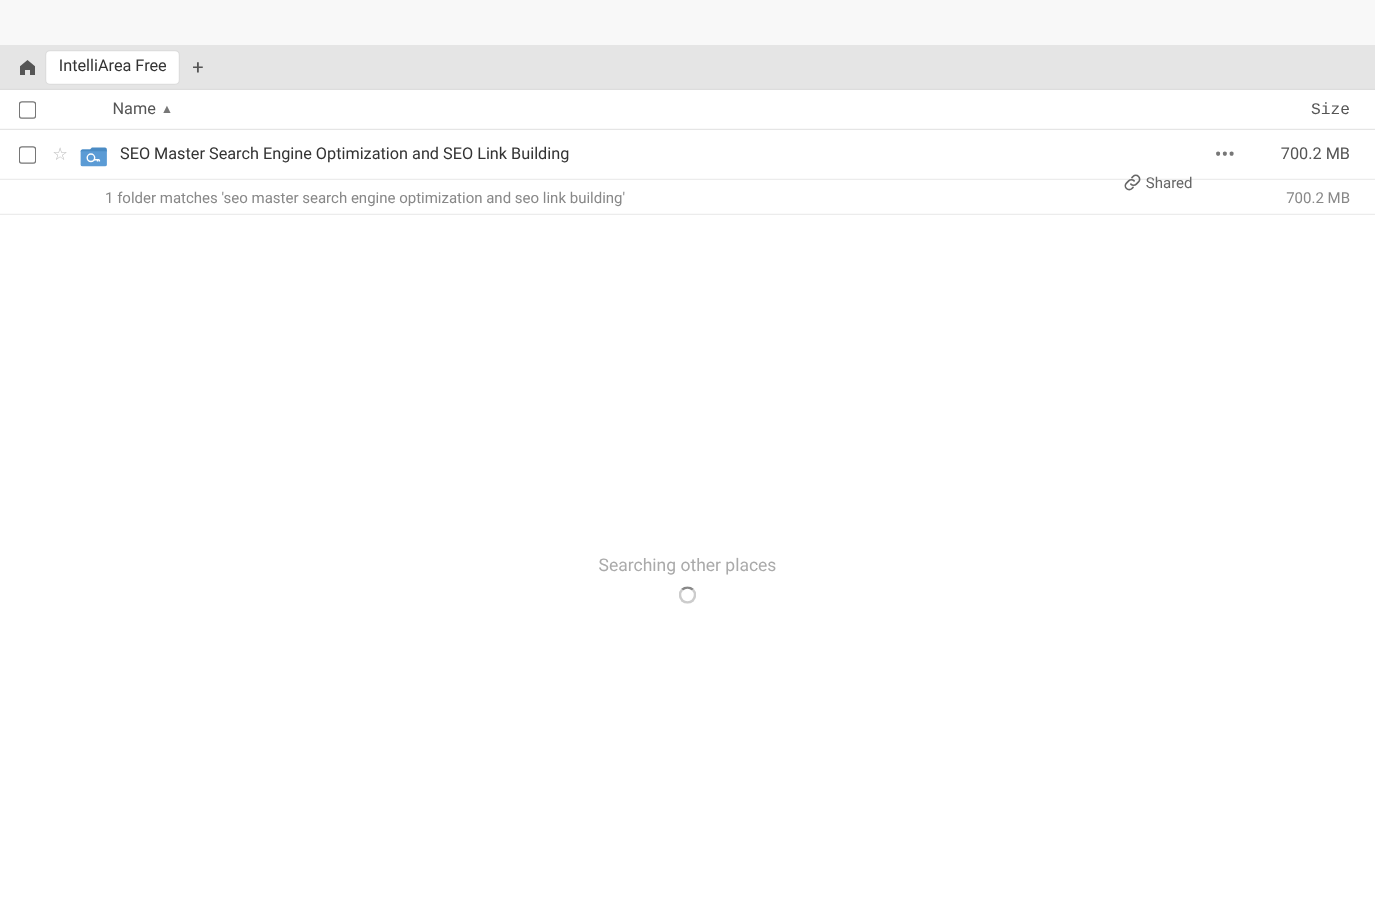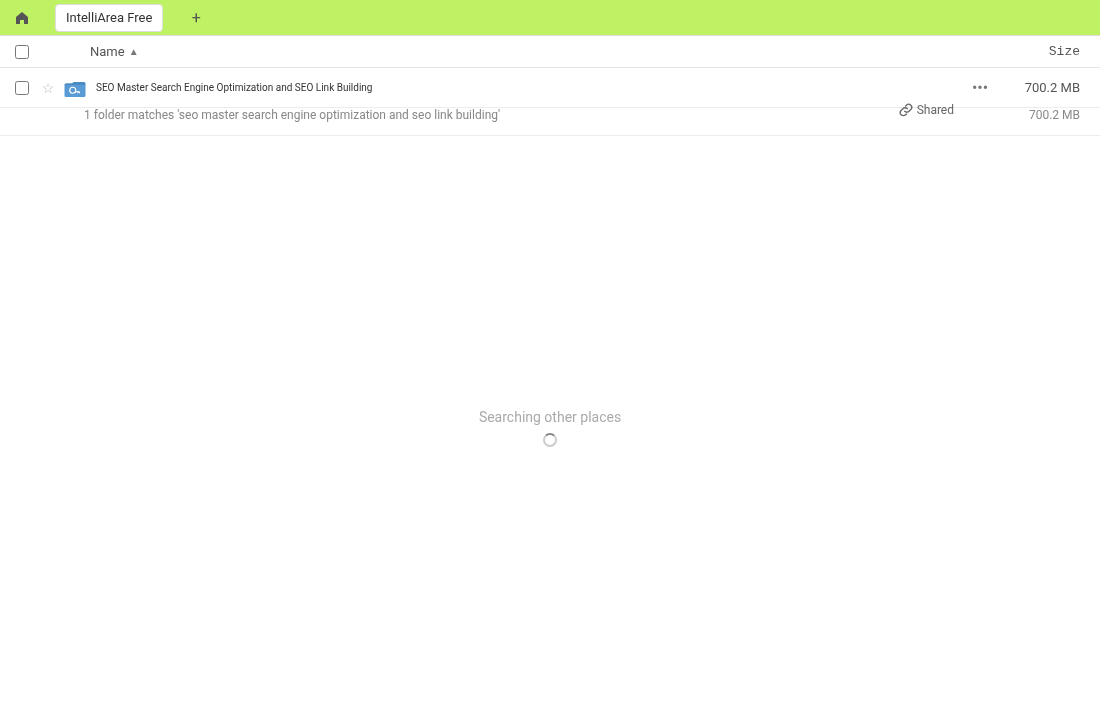--- a/index.html
+++ b/index.html
@@ -16,24 +16,25 @@
       overflow: hidden;
       font-size: 13px;
       color: #333;
     }
 
     
     .top-bar {
       display: flex;
       align-items: center;
       height: 36px;
-      background: #bef264;
+      background: #e5e5e5;
       border-bottom: 1px solid #ddd;
       padding: 0 8px;
-      gap: 19px;
+      gap: 0;
+      margin-top: 36px;
     }
 
     .home-btn {
       width: 28px;
       height: 28px;
       display: flex;
       align-items: center;
       justify-content: center;
       border-radius: 4px;
       cursor: pointer;
@@ -138,21 +139,21 @@
       justify-content: center;
     }
 
     .folder-icon-svg {
       width: 24px;
       height: 24px;
     }
 
     .row-name {
       flex: 1;
-      font-size: 10px;
+      font-size: 13px;
       color: #333;
       padding-left: 6px;
       white-space: nowrap;
       overflow: hidden;
       text-overflow: ellipsis;
     }
 
     .row-shared {
       display: flex;
       align-items: center;
@@ -180,21 +181,21 @@
       width: 90px;
       text-align: right;
       font-size: 13px;
       color: #555;
       padding-right: 12px;
     }
 
     
     .match-info-row {
       display: flex;
-      align-items: flex-start;
+      align-items: center;
       height: 28px;
       background: #fff;
       border-bottom: 1px solid #ececec;
       padding: 0 8px 0 84px;
     }
 
     .match-info-text {
       flex: 1;
       font-size: 12px;
       color: #888;

